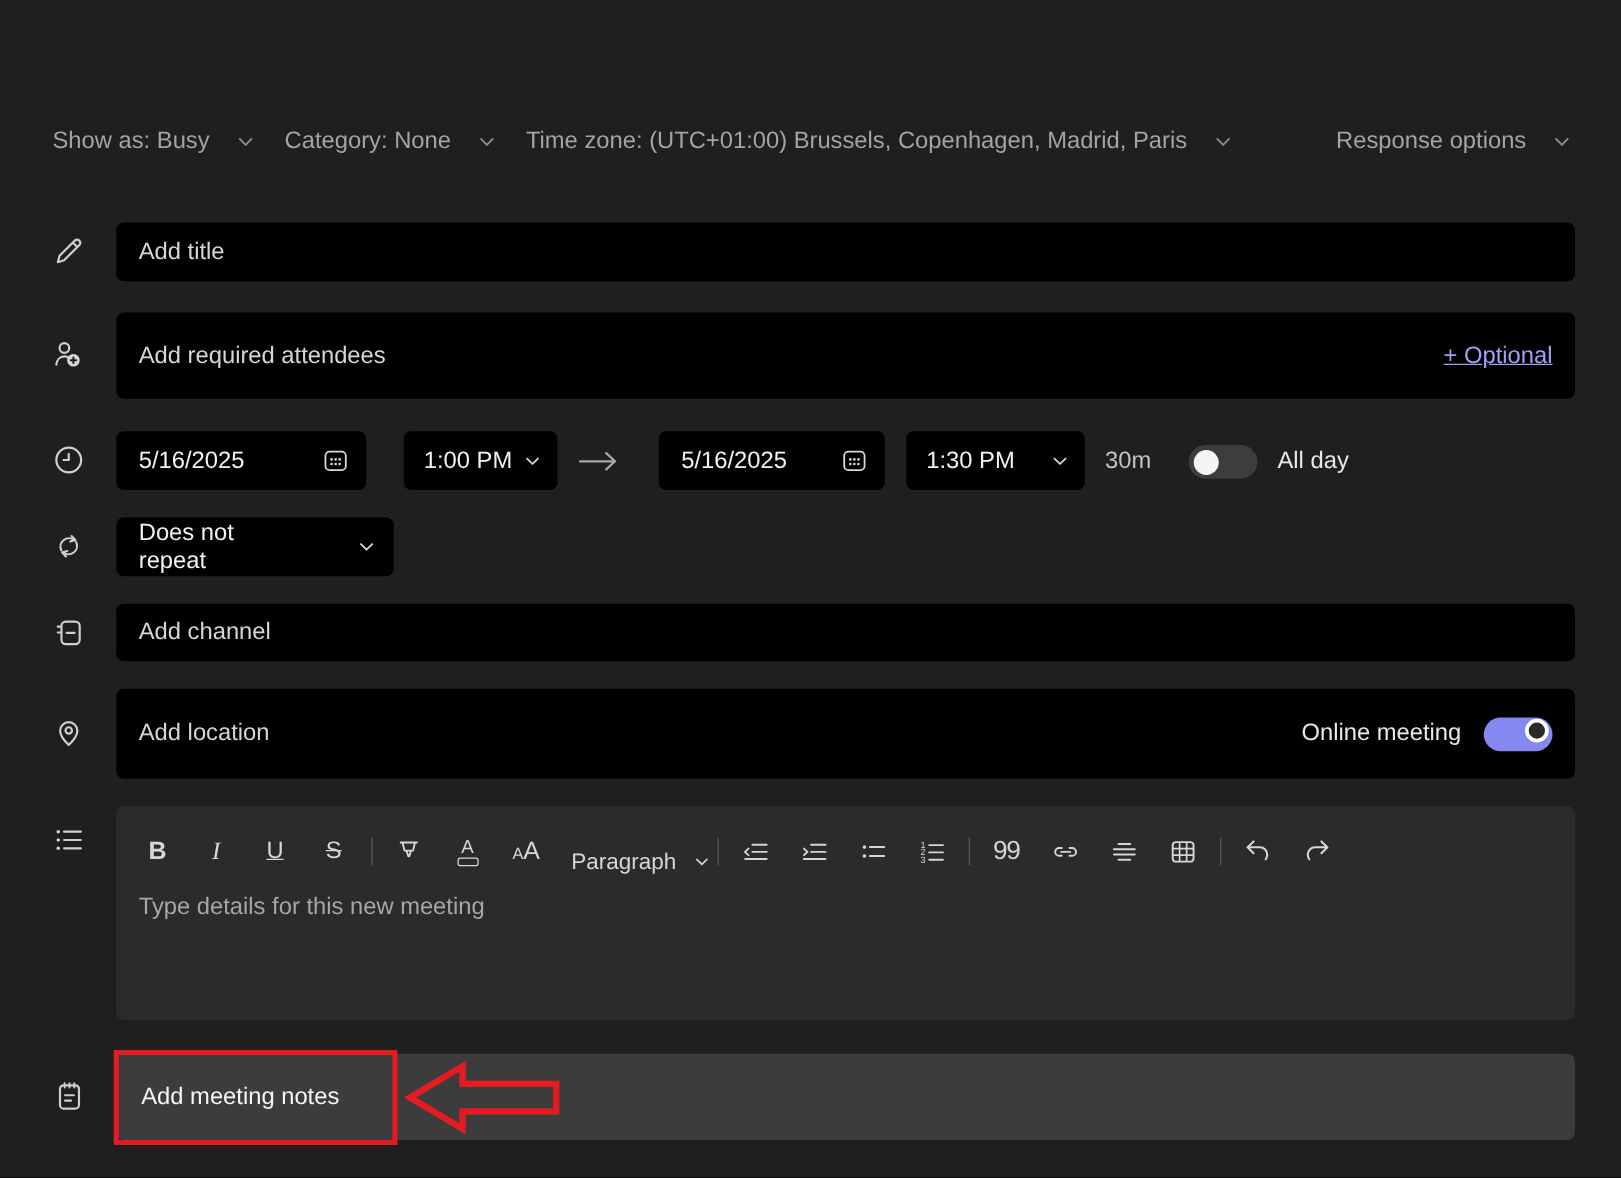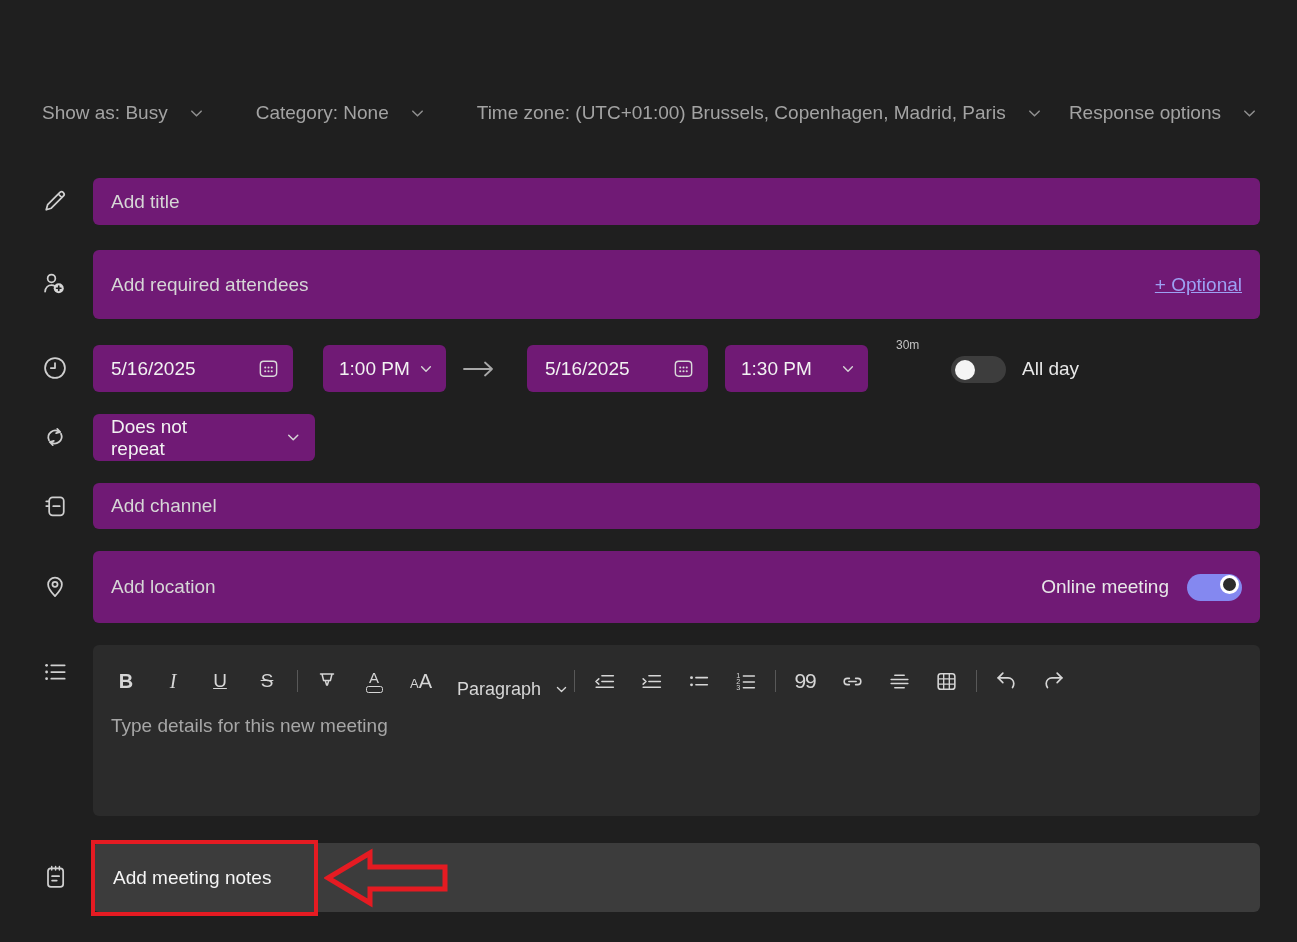--- a/index.html
+++ b/index.html
@@ -13,42 +13,42 @@
              background:#5f63cd; display:flex; align-items:center; justify-content:center; }
   .page-title{ position:absolute; left:73px; top:23px; font-size:25px; font-weight:700; color:#fafafa; }
   .tab-details{ position:absolute; left:274px; top:27px; font-size:19px; font-weight:700; color:#fff; cursor:pointer; }
   .tab-underline{ position:absolute; left:272px; top:66px; width:66px; height:5px; border-radius:3px; background:#7579ea; }
   .tab-sched{ position:absolute; left:366px; top:27px; font-size:19px; color:#aeaeae; cursor:pointer; }
 
   
   .options{ position:absolute; top:102px; left:42px; right:40px; display:flex; align-items:center;
             font-size:19px; color:#a3a3a3; }
   .opt{ display:flex; align-items:center; gap:21px; cursor:pointer; white-space:nowrap; }
-  .opt + .opt{ margin-left:52px; }
+  .opt + .opt{ margin-left:24px; }
   .opt.last{ margin-left:auto; }
   .chev-gray{ color:#8f8f8f; }
 
   
   .row-icon{ position:absolute; left:41px; width:28px; height:28px; color:#cfcfcf; }
   .i-pencil{ top:187px; } .i-person{ top:270px; } .i-clock{ top:354px; } .i-repeat{ top:423px; }
   .i-channel{ top:492px; } .i-pin{ top:572px; } .i-list{ top:658px; } .i-notepad{ top:863px; }
 
   
-  .field{ position:absolute; left:93px; background:#701a75; border-radius:6px; display:flex;
+  .field{ position:absolute; left:93px; background:#000000; border-radius:6px; display:flex;
           align-items:center; color:#d6d6d6; font-size:19px; padding:0 18px; cursor:text; }
   .f-title{ top:178px; width:1167px; height:47px; }
   .f-att{ top:250px; width:1167px; height:69px; }
   .optional{ margin-left:auto; color:#9da1f3; cursor:pointer;text-decoration:underline; }
 
   .f-date1{ top:345px; left:93px;  width:200px; height:47px; justify-content:space-between; color:#f2f2f2; padding:0 13px 0 18px; cursor:pointer; }
   .f-time1{ top:345px; left:323px; width:123px; height:47px; justify-content:space-between; color:#f2f2f2; padding:0 13px 0 16px; cursor:pointer; }
   .f-date2{ top:345px; left:527px; width:181px; height:47px; justify-content:space-between; color:#f2f2f2; padding:0 13px 0 18px; cursor:pointer; }
   .f-time2{ top:345px; left:725px; width:143px; height:47px; justify-content:space-between; color:#f2f2f2; padding:0 13px 0 16px; cursor:pointer; }
   .arrow-right{ position:absolute; left:461px; top:359px; color:#a8a8a8; }
-  .dur{ position:absolute; left:884px; top:338px; font-size:12px; color:#c3c3c3;margin-left:12px; }
+  .dur{ position:absolute; left:884px; top:358px; font-size:19px; color:#c3c3c3; }
   .allday-label{ position:absolute; left:1022px; top:358px; font-size:19px; color:#e8e8e8; }
 
   .toggle{ width:55px; height:27px; border-radius:14px; position:relative; cursor:pointer; }
   .toggle-off{ position:absolute; left:951px; top:356px; background:#3d3d3d; }
   .toggle-off .knob{ position:absolute; left:4px; top:3.5px; width:20px; height:20px; border-radius:50%; background:#f5f5f5; }
   .toggle-on{ background:#8488f0; }
   .toggle-on .knob{ position:absolute; right:3px; top:1px; width:19px; height:19px; border-radius:50%;
                     border:3px solid #fff; background:#2b2b2b; }
 
   .f-repeat{ top:414px; left:93px; width:222px; height:47px; justify-content:space-between; color:#f2f2f2; padding:0 15px 0 18px; cursor:pointer;gap:44px; }

